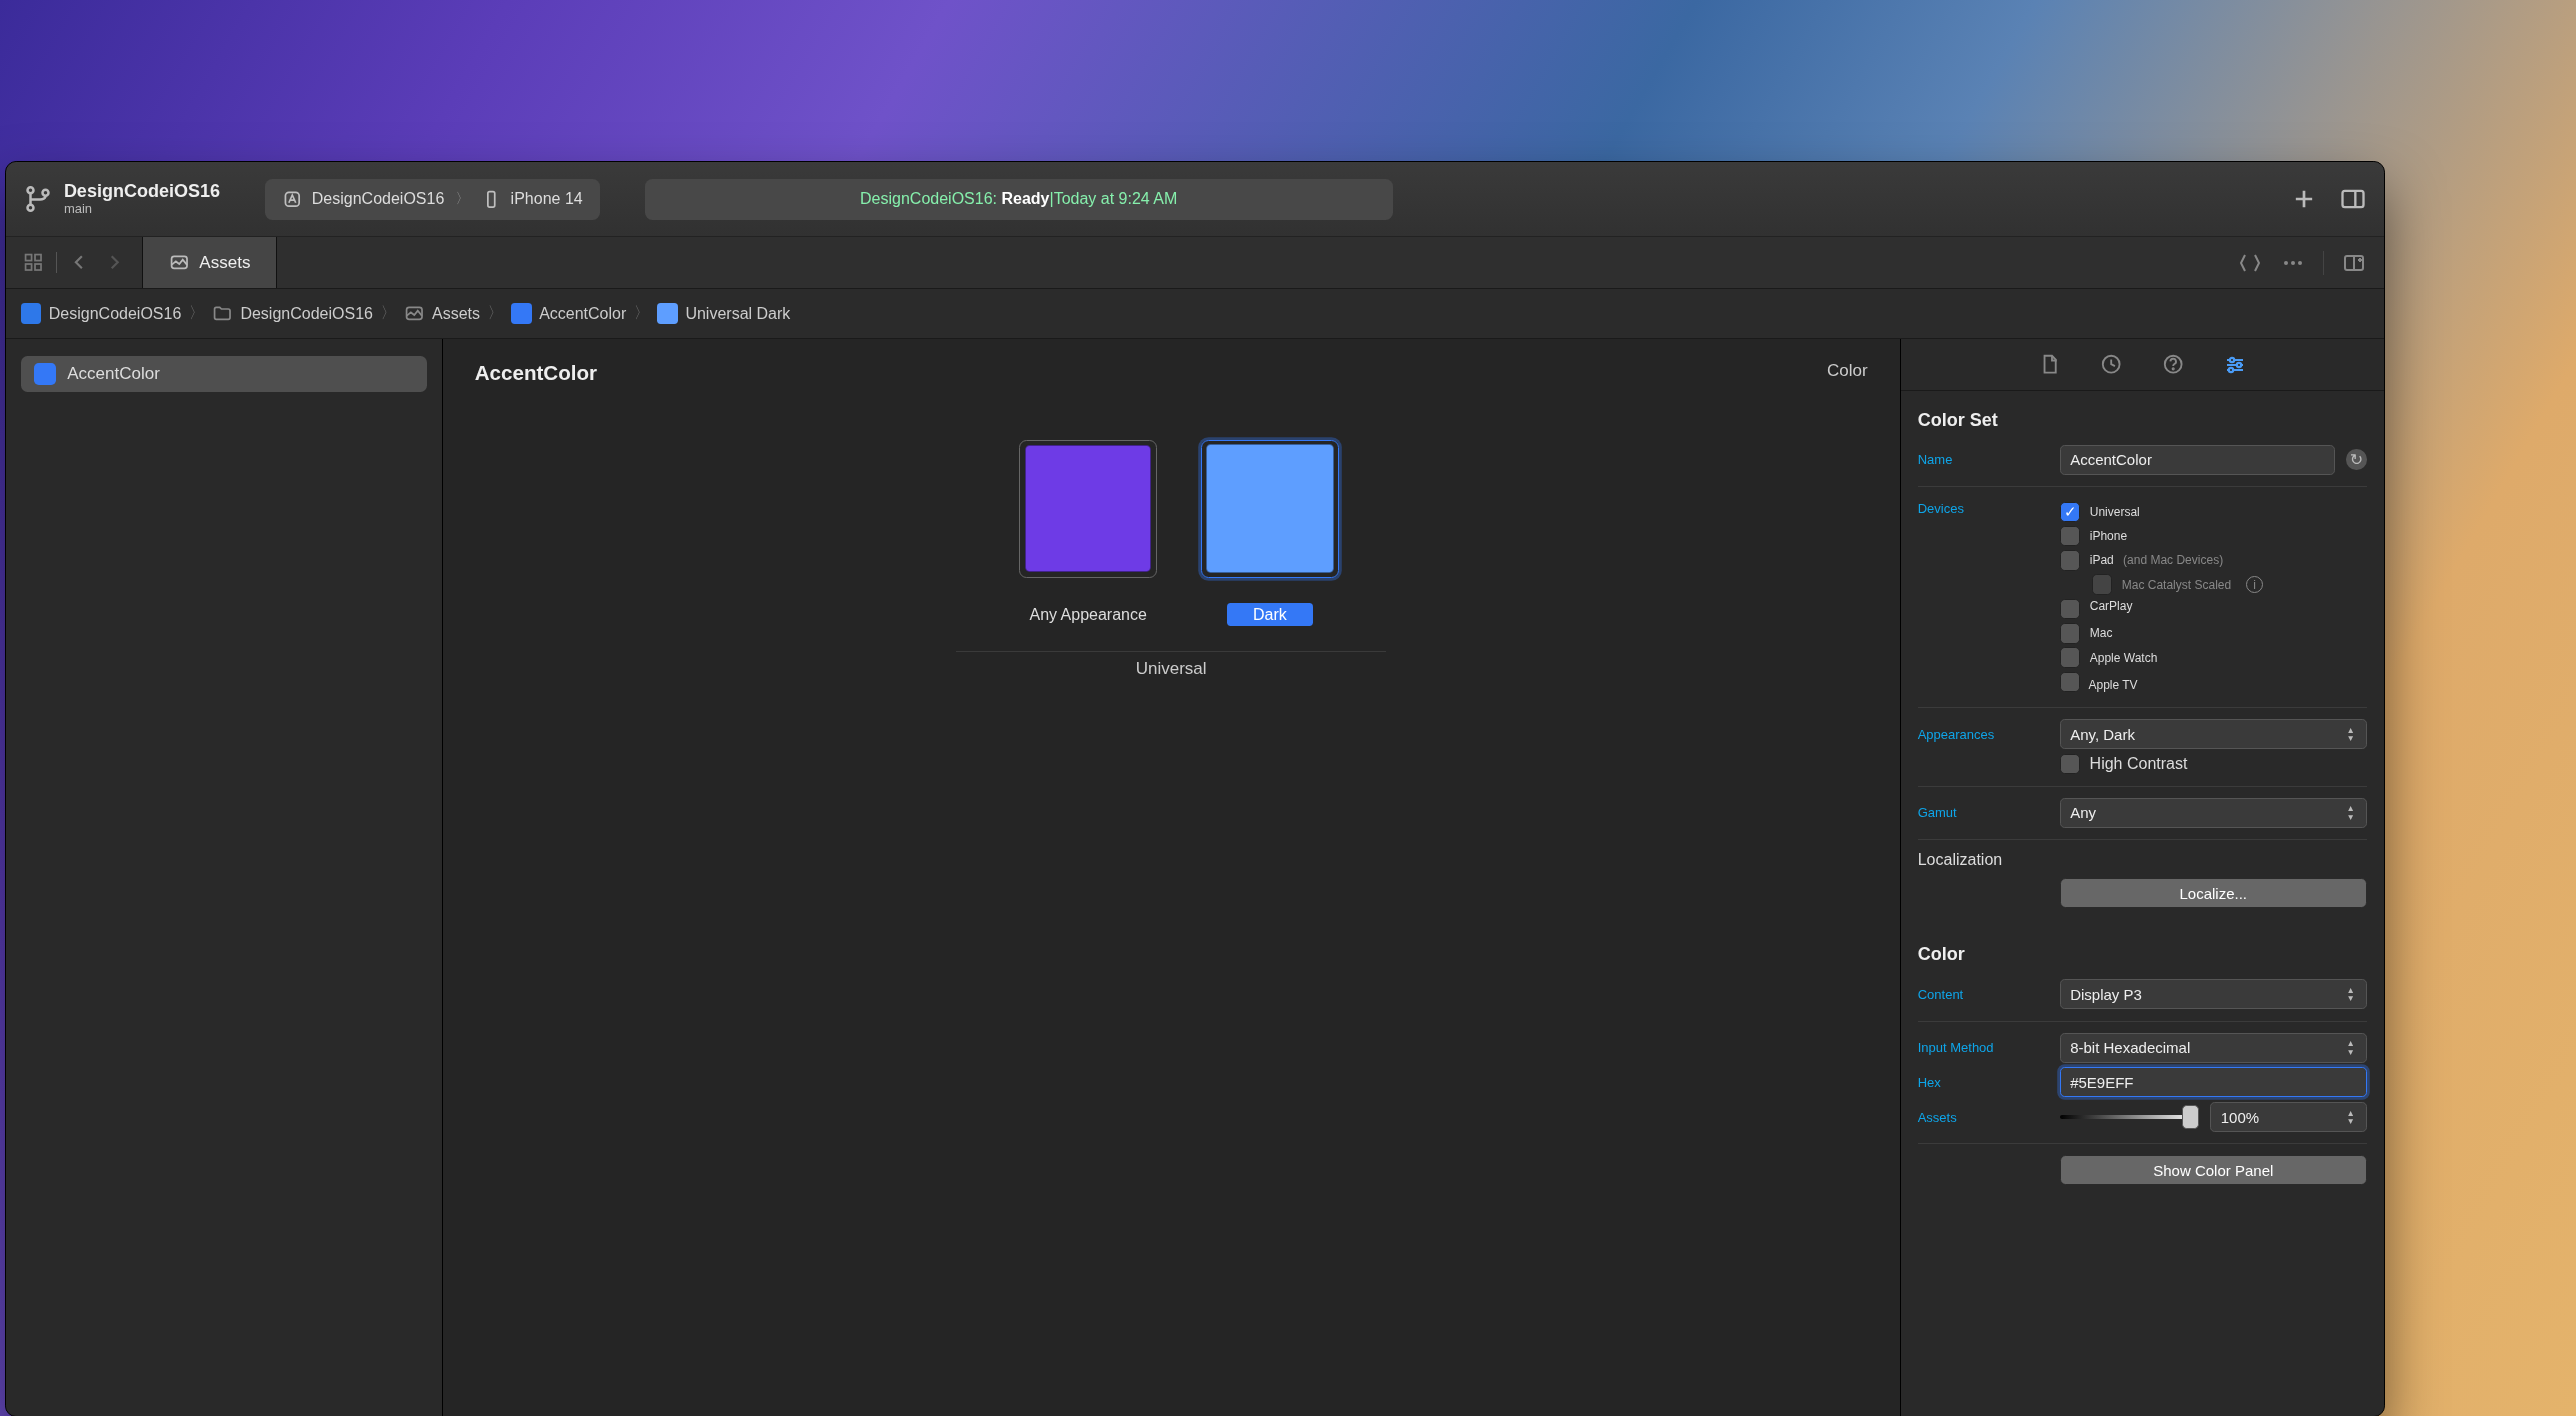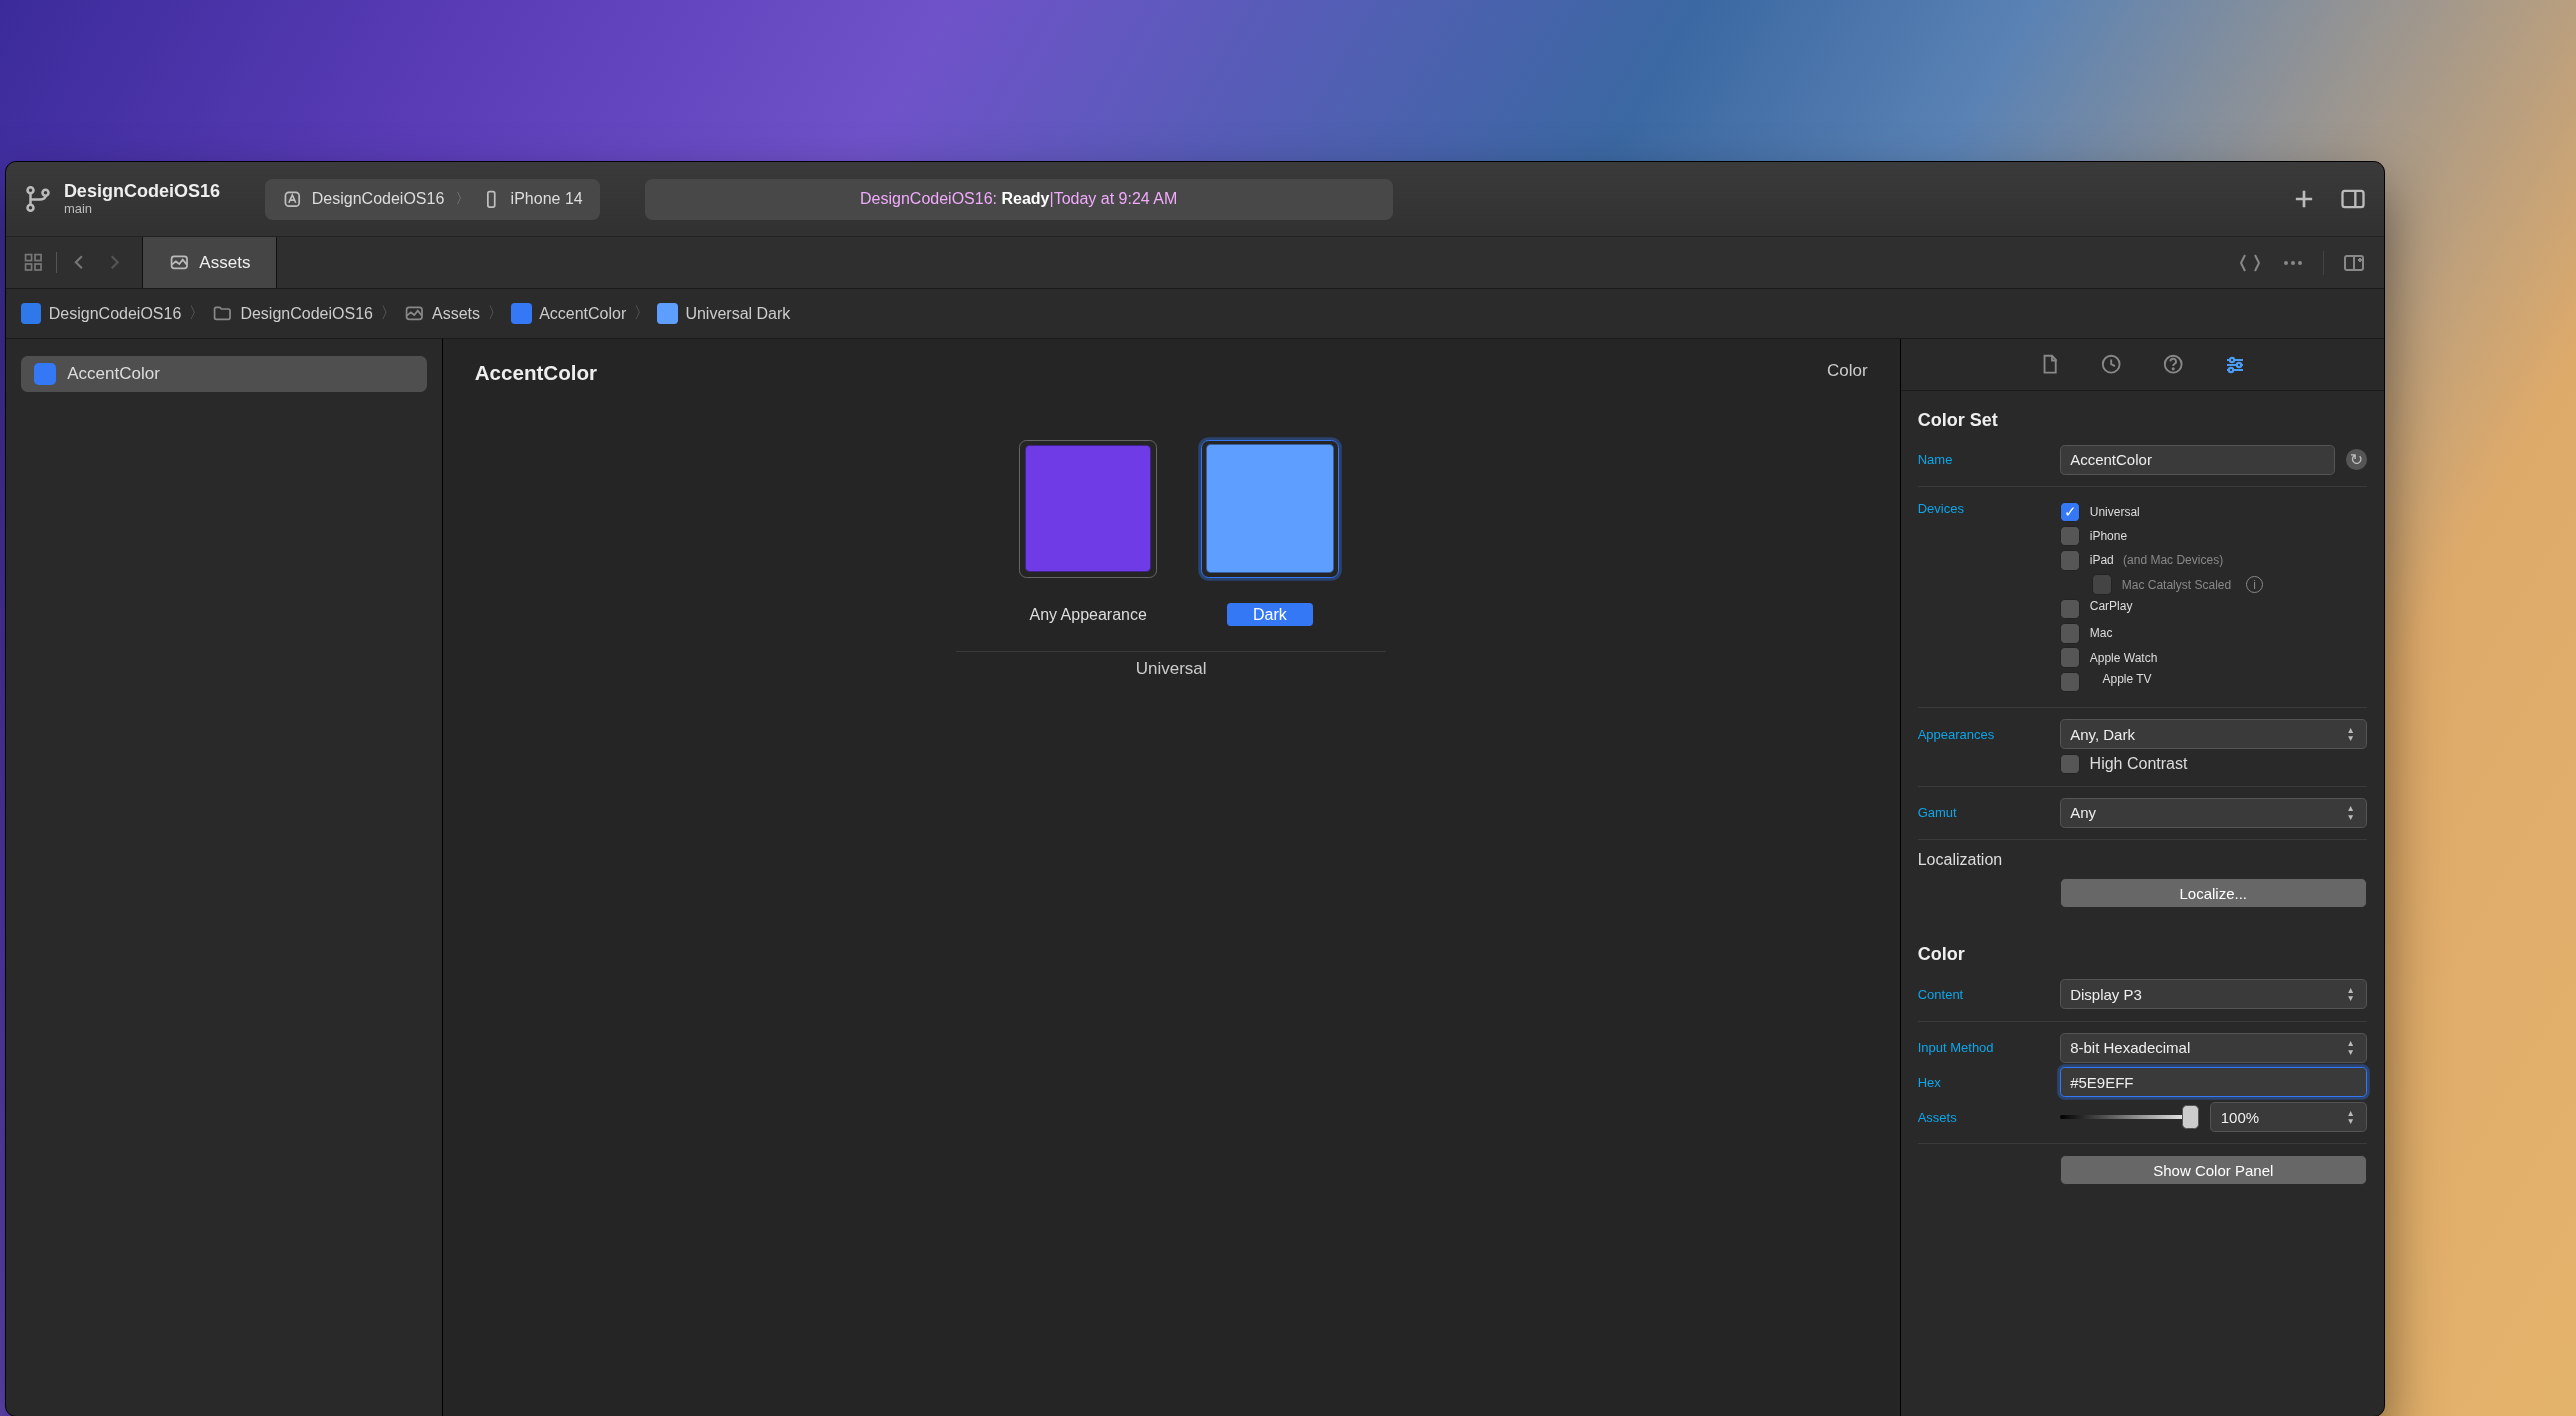--- a/index.html
+++ b/index.html
@@ -64,21 +64,21 @@
       flex: 1 1 auto;
       display: flex;
       align-items: center;
       justify-content: center;
       color: #ddd;
       font-size: 16px;
       margin: 0 28px;
       max-width: 748px;
     }
     .status-pill .ready { color: #fff; font-weight: 600; }
-    .status-pill .dim { color: #f0abfc; }
+    .status-pill .dim { color: #86efac; }
     .toolbar-right { margin-left: auto; display: flex; align-items: center; gap: 20.6px; }
     .plus-icon, .sidebar-toggle { width: 28px; height: 28px; color: #bbb; }
 
     
     .tabbar {
       height: 52px;
       background: #2F2F2F;
       border-bottom: 0.9px solid #1A1A1A;
       display: flex;
       align-items: stretch;
@@ -498,21 +498,21 @@
               <span>CarPlay</span>
             </div>
             <div style="display:flex;align-items:center;gap:9.3px;margin:3.7px 0">
               <span class="cb"></span>
               <span>Mac</span>
             </div>
             <div style="display:flex;align-items:center;gap:9.3px;margin:3.7px 0">
               <span class="cb"></span>
               <span>Apple Watch</span>
             </div>
-            <div style="display:flex;align-items:flex-start;gap:22px;margin:3.7px 0">
+            <div style="display:flex;align-items:flex-end;gap:8px;margin:3.7px 0">
               <span class="cb"></span>
               <span>Apple TV</span>
             </div>
           </div>
         </div>
 
         <div class="divider"></div>
 
         <div class="field-row">
           <div class="field-label">Appearances</div>

